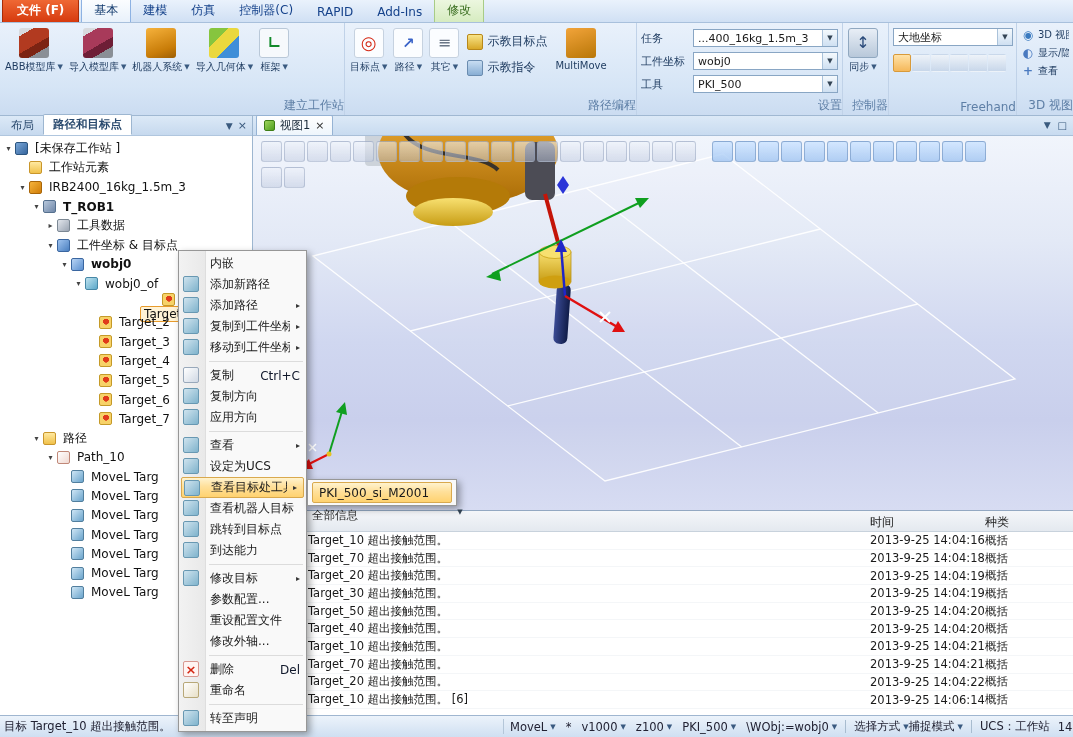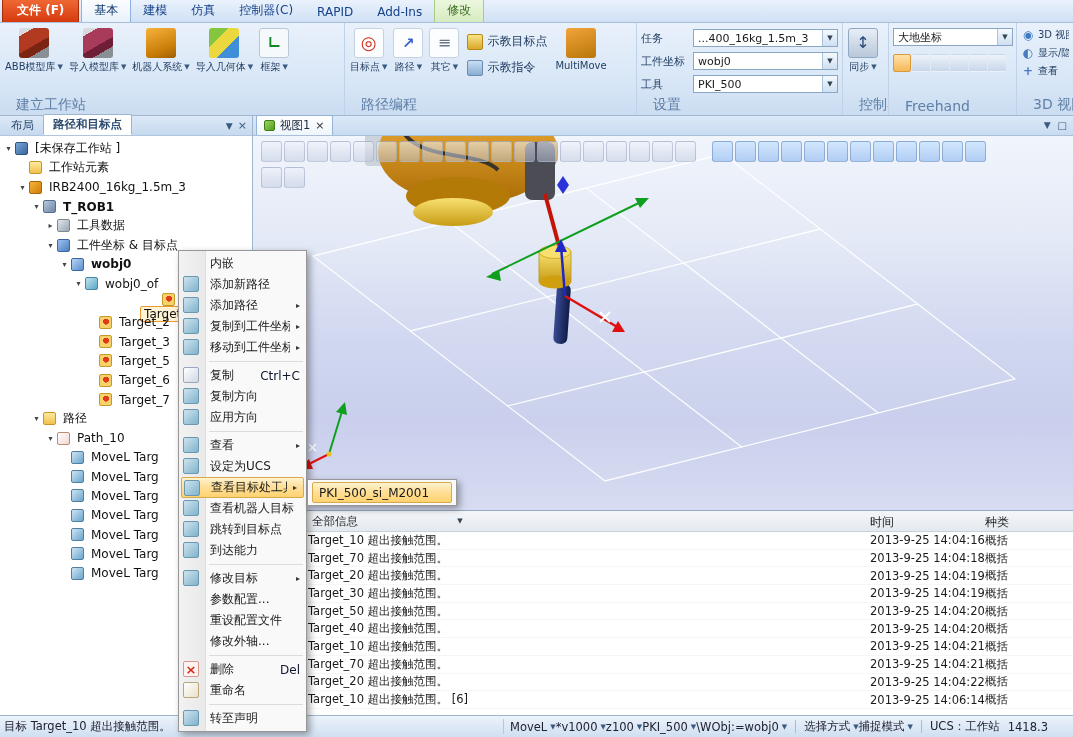--- a/index.html
+++ b/index.html
@@ -11,21 +11,21 @@
   .tabbar{position:absolute;left:0;top:0;right:0;height:23px;background:linear-gradient(#eaf2fc,#d0e0f4);border-bottom:1px solid #a8c0dc;display:flex;align-items:flex-end}
   .file-tab{background:linear-gradient(#f06a36,#d63a0e);color:#fff;font-weight:bold;padding:3px 14px 3px;margin:1px 2px 0 2px;border-radius:3px 3px 0 0;border:1px solid #a82c08;border-bottom:none;font-size:12px}
   .tabstrip{display:flex;height:100%;align-items:flex-end}
   .rtab{padding:4px 12px 3px;color:#15428b;font-size:12px;white-space:nowrap}
   .rtab.selected{background:linear-gradient(#fdfeff,#e8f1fb);border:1px solid #8db2e3;border-bottom:none;border-radius:2px 2px 0 0;color:#123a6e}
   .rtab.contextual{background:linear-gradient(#eef8e2,#d6ecc0);color:#3a6e1f;border-radius:2px 2px 0 0;border:1px solid #a8cc86;border-bottom:none}
 
   
   .ribbon{position:absolute;left:0;top:23px;right:0;height:93px;background:linear-gradient(#e9f1fb,#d6e5f6 70%,#cbdcf1);border-bottom:1px solid #a0b8d2;display:flex;overflow:hidden}
   .rgroup{position:relative;border-right:1px solid #c0d2e8;padding:1px 2px 14px 2px;flex:none}
-  .rgroup-label{position:absolute;left:16px;right:0;bottom:1px;text-align:left;font-size:14px;color:#5e7fa6;white-space:nowrap;overflow:hidden}
+  .rgroup-label{position:absolute;left:4px;right:0;bottom:1px;text-align:right;font-size:12px;color:#5e7fa6;white-space:nowrap;overflow:hidden}
   .g-station{width:345px}.g-path{width:292px}.g-settings{width:206px}.g-controller{width:46px}.g-freehand{width:128px}.g-view3d{flex:1;border-right:none;overflow:hidden}
   .rbtns{display:flex;align-items:flex-start;height:100%}
   .rbtn-big{display:flex;flex-direction:column;align-items:center;padding:1px 3px;border-radius:3px;flex:none}
   .ric{width:30px;height:30px;margin:3px auto 2px;border-radius:3px;display:flex;align-items:center;justify-content:center;line-height:1}
   .rlab{font-size:10px;color:#1d3a5f;white-space:nowrap;display:flex;align-items:center;gap:2px}
   .dd{font-size:7px;color:#3a5a80}
   .smallstack{display:flex;flex-direction:column;gap:7px;margin:8px 3px 0}
   .rbtn-small{display:flex;align-items:center;gap:4px;font-size:12px;color:#1d3a5f;white-space:nowrap;padding:1px 2px;border-radius:2px}
   .ric16{width:16px;height:16px;border-radius:2px;flex:none;display:inline-flex;align-items:center;justify-content:center}
   .sfield{display:flex;align-items:center;margin:5px 2px}
@@ -101,37 +101,37 @@
   .vptools{position:absolute;top:5px;left:8px;display:flex}
   .vptools.row2{top:31px}
   .vpi{width:21px;height:21px;margin-right:2px;flex:none;background:linear-gradient(180deg,rgba(238,242,250,.6),rgba(190,200,222,.5));border:1px solid rgba(140,155,185,.45);border-radius:3px}
   .vpi.colored{background:linear-gradient(180deg,rgba(205,228,255,.85),rgba(150,190,240,.7));border-color:rgba(110,145,190,.6)}
   .vpspacer{width:14px;flex:none}
 
   
   .logpanel{position:absolute;left:0;right:0;bottom:0;top:394px;background:#fff;border-top:1px solid #93a8c2}
   .loghead{position:relative;height:21px;background:linear-gradient(#f4f6f9,#e4e9ef);border-bottom:1px solid #c8d2dc;display:flex;align-items:center;font-size:11.5px;color:#222}
   .loginfo{width:11px;height:11px;border-radius:50%;background:radial-gradient(circle at 35% 30%,#9cc6f2,#2d6bc0);margin:0 5px 0 40px;flex:none}
-  .logfilter{display:flex;align-items:center;width:158px;height:26px;font-size:11.5px}
+  .logfilter{display:flex;width:158px;height:26px;font-size:11.5px}
   .logfilter .cv{flex:1;padding:0 3px;white-space:nowrap;overflow:hidden}
   .logfilter .ca{width:14px;text-align:center;font-size:7px;color:#345}
   .lh{position:absolute;top:3px;font-size:12px;color:#222}
   .lh-time{left:617px}
   .lh-cat{left:732px}
   .logrows{position:absolute;left:0;right:0;top:21px;bottom:0;overflow:hidden}
   .lrow{position:relative;height:17.7px;display:flex;align-items:center;font-size:11.5px;border-bottom:1px solid #f4f6f8}
   .linfo{width:10px;height:10px;border-radius:50%;background:radial-gradient(circle at 35% 30%,#9cc6f2,#2d6bc0);margin:0 5px 0 40px;flex:none}
   .lmsg{white-space:nowrap;overflow:hidden}
   .ltime{position:absolute;left:617px;white-space:nowrap}
   .lcat{position:absolute;left:732px;white-space:nowrap}
 
   
   .statusbar{position:absolute;left:0;right:0;bottom:0;height:22px;background:linear-gradient(#ecf3fb,#cfdff1);border-top:1px solid #9fb6d0;display:flex;align-items:center;font-size:11.5px;color:#223;padding:0 4px;overflow:hidden}
   .sb-left{width:500px;flex:none;white-space:nowrap;overflow:hidden;border-right:1px solid #b4c6d8;padding-right:6px}
-  .sb-instr{display:flex;margin-left:6px}
+  .sb-instr{display:flex;gap:10px;margin-left:6px}
   .sb-item{display:flex;align-items:center;gap:3px;white-space:nowrap}
   .sb-div{width:1px;height:13px;background:#a8bccf;margin:0 8px;flex:none}
   .sb-coords{width:46px;overflow:hidden;white-space:nowrap;margin-left:8px;flex:none}
 
   
   .cmenu{position:absolute;left:178px;top:250px;width:129px;background:#f9f9f9;border:1px solid #979797;box-shadow:3px 3px 7px rgba(0,0,0,.35);z-index:50;padding:2px 0}
   .cmenu::before{content:"";position:absolute;left:0;top:0;bottom:0;width:26px;background:linear-gradient(90deg,#f2f2f2,#e9e9e9);border-right:1px solid #dedede}
   .citem{position:relative;height:21px;display:flex;align-items:center;padding:0 6px 0 31px;font-size:12px;color:#1a1a1a;white-space:nowrap}
   .citem .clabel{white-space:nowrap;overflow:hidden}
   .cicon{position:absolute;left:4px;top:2px;width:16px;height:16px;border-radius:2px;background:linear-gradient(135deg,#cfe3ee,#7fb3cc);border:1px solid #6898b2}
@@ -381,20 +381,25 @@
           <span class="tlabel">Target_2</span>
         </div>
         <div class="trow" style="padding-left: 87px;">
           <span class="texp"></span>
           <span class="ti ti-target"></span>
           <span class="tlabel">Target_3</span>
         </div>
         <div class="trow" style="padding-left: 87px;">
           <span class="texp"></span>
           <span class="ti ti-target"></span>
+          <span class="tlabel">Target_4</span>
+        </div>
+        <div class="trow" style="padding-left: 87px;">
+          <span class="texp"></span>
+          <span class="ti ti-target"></span>
           <span class="tlabel">Target_5</span>
         </div>
         <div class="trow" style="padding-left: 87px;">
           <span class="texp"></span>
           <span class="ti ti-target"></span>
           <span class="tlabel">Target_6</span>
         </div>
         <div class="trow" style="padding-left: 87px;">
           <span class="texp"></span>
           <span class="ti ti-target"></span>

